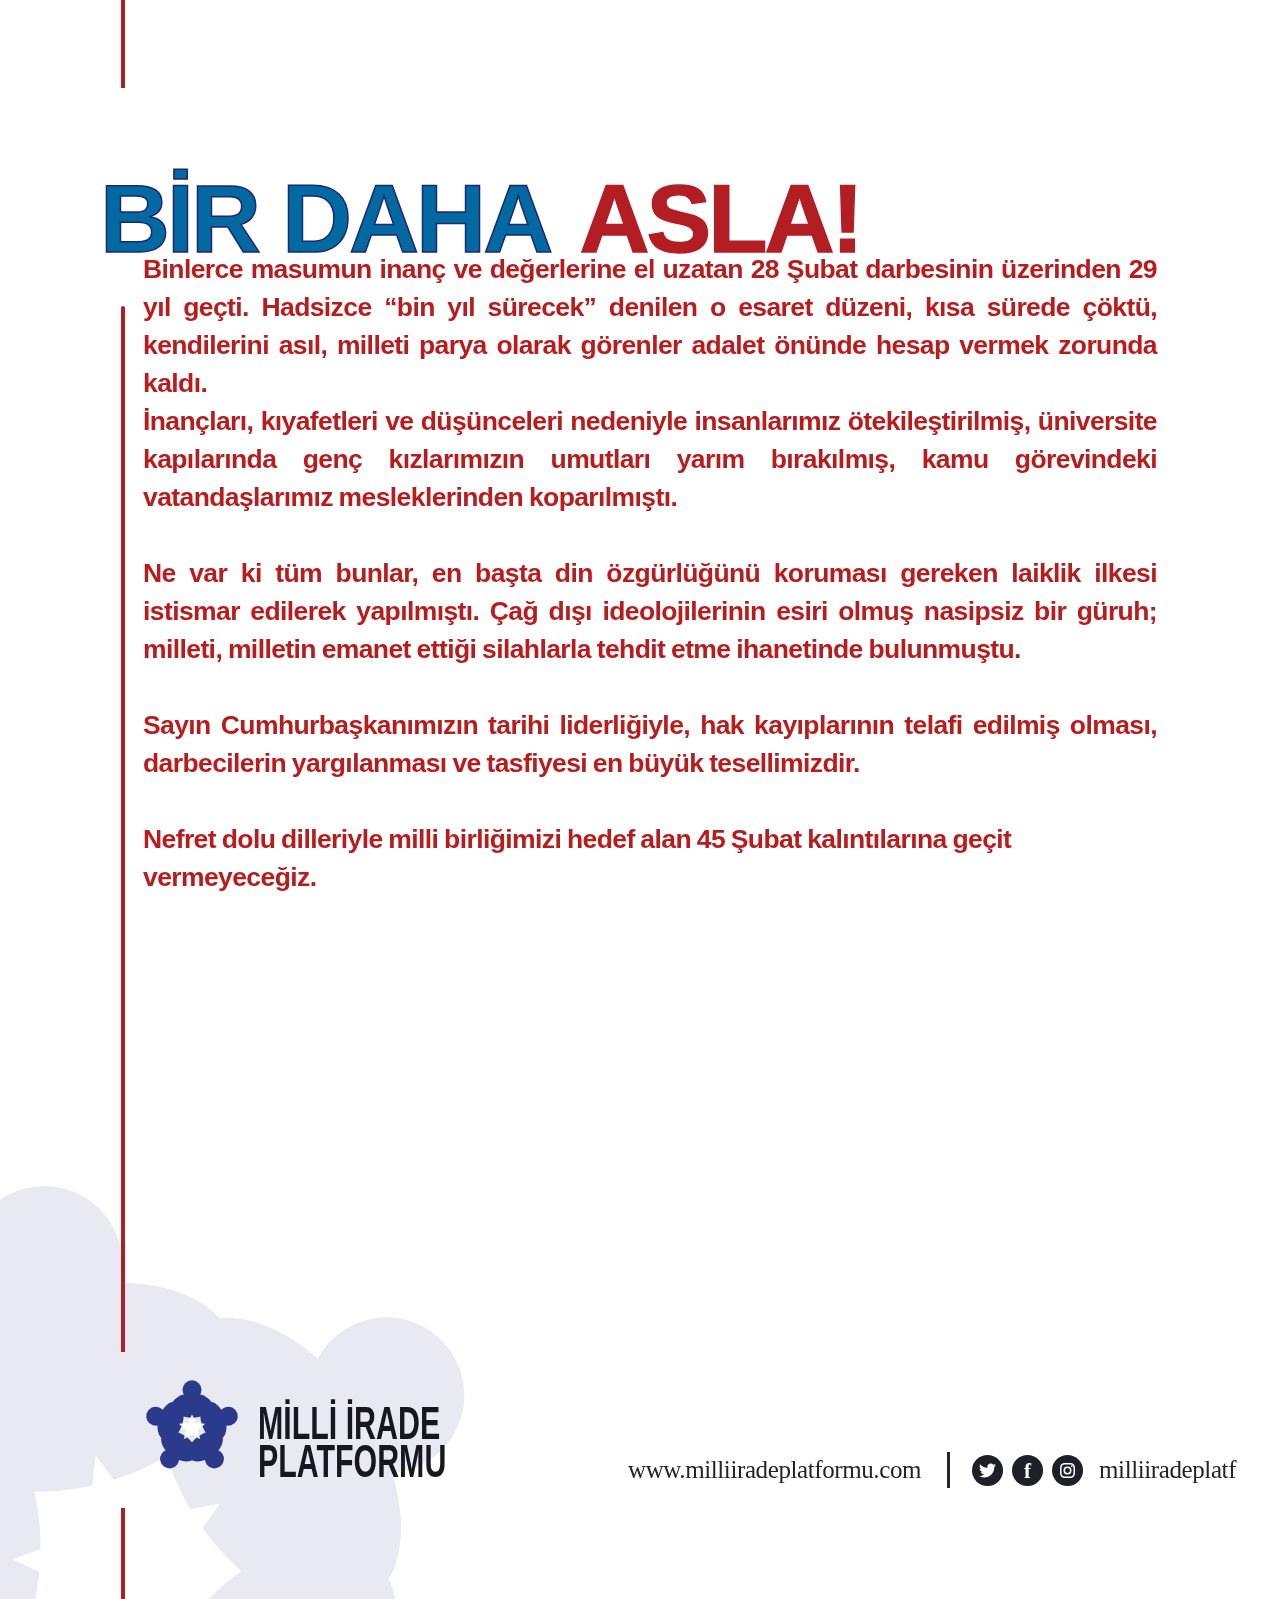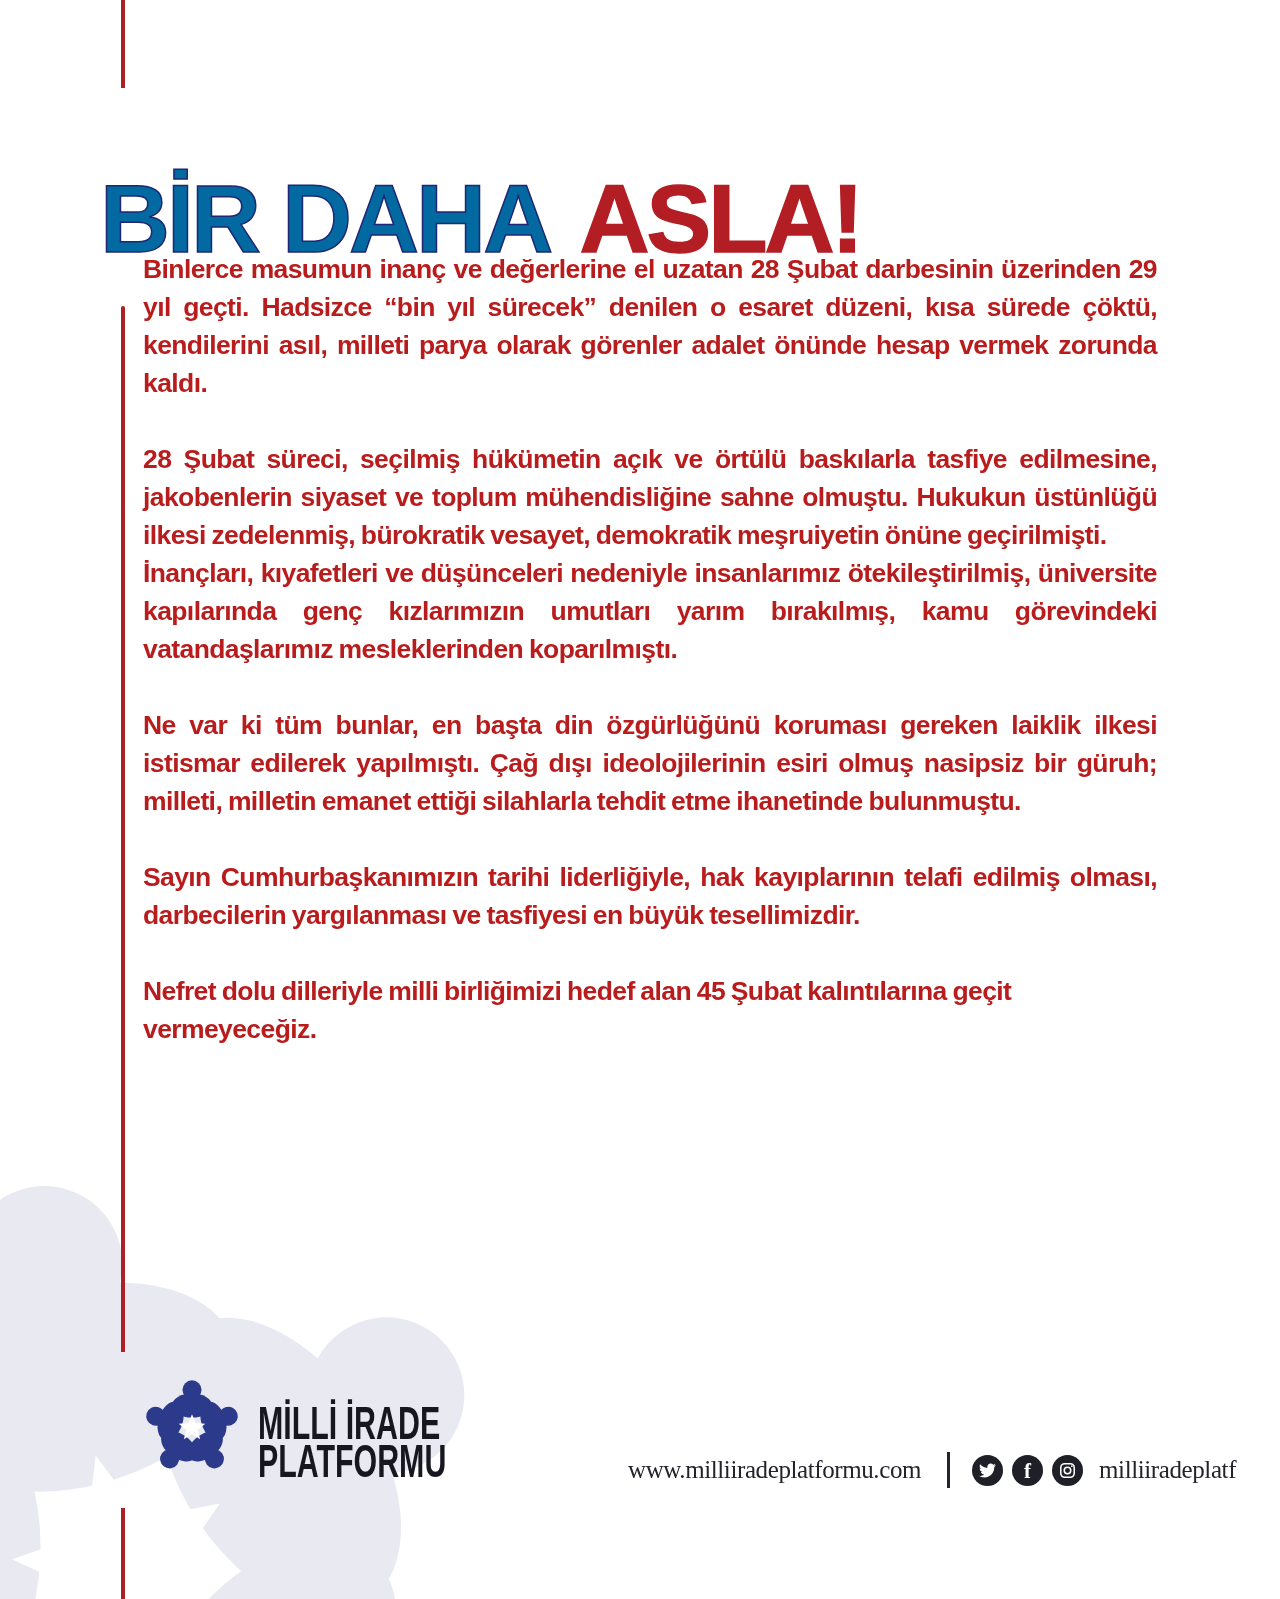--- a/index.html
+++ b/index.html
@@ -105,21 +105,20 @@
   </svg>
 
   <div class="redline seg1"></div>
   <div class="redline seg2"></div>
   <div class="redline seg3"></div>
 
   <h1 class="title"><span class="primary">BİR DAHA </span><span class="accent">ASLA!</span></h1>
 
   <div class="body-text">
       <p class="para">Binlerce masumun inanç ve değerlerine el uzatan 28 Şubat darbesinin üzerinden 29 yıl geçti. Hadsizce “bin yıl sürecek” denilen o esaret düzeni, kısa sürede çöktü, kendilerini asıl, milleti parya olarak görenler adalet önünde hesap vermek zorunda kaldı.</p>
-      <p class="para">28 Şubat süreci, seçilmiş hükümetin açık ve örtülü baskılarla tasfiye edilmesine, jakobenlerin siyaset ve toplum mühendisliğine sahne olmuştu. Hukukun üstünlüğü ilkesi zedelenmiş, bürokratik vesayet, demokratik meşruiyetin önüne geçirilmişti.</p>
       <p class="para tight">İnançları, kıyafetleri ve düşünceleri nedeniyle insanlarımız ötekileştirilmiş, üniversite kapılarında genç kızlarımızın umutları yarım bırakılmış, kamu görevindeki vatandaşlarımız mesleklerinden koparılmıştı.</p>
       <p class="para">Ne var ki tüm bunlar, en başta din özgürlüğünü koruması gereken laiklik ilkesi istismar edilerek yapılmıştı. Çağ dışı ideolojilerinin esiri olmuş nasipsiz bir güruh; milleti, milletin emanet ettiği silahlarla tehdit etme ihanetinde bulunmuştu.</p>
       <p class="para">Sayın Cumhurbaşkanımızın tarihi liderliğiyle, hak kayıplarının telafi edilmiş olması, darbecilerin yargılanması ve tasfiyesi en büyük tesellimizdir.</p>
       <p class="para">Nefret dolu dilleriyle milli birliğimizi hedef alan 45 Şubat kalıntılarına geçit vermeyeceğiz.</p>
     </div>
 
   <div class="logo">
     <svg class="logo-mark" viewBox="0 0 120 120">
       <use href="#mip-mark" fill="#2c3a8c"></use>
     </svg>

